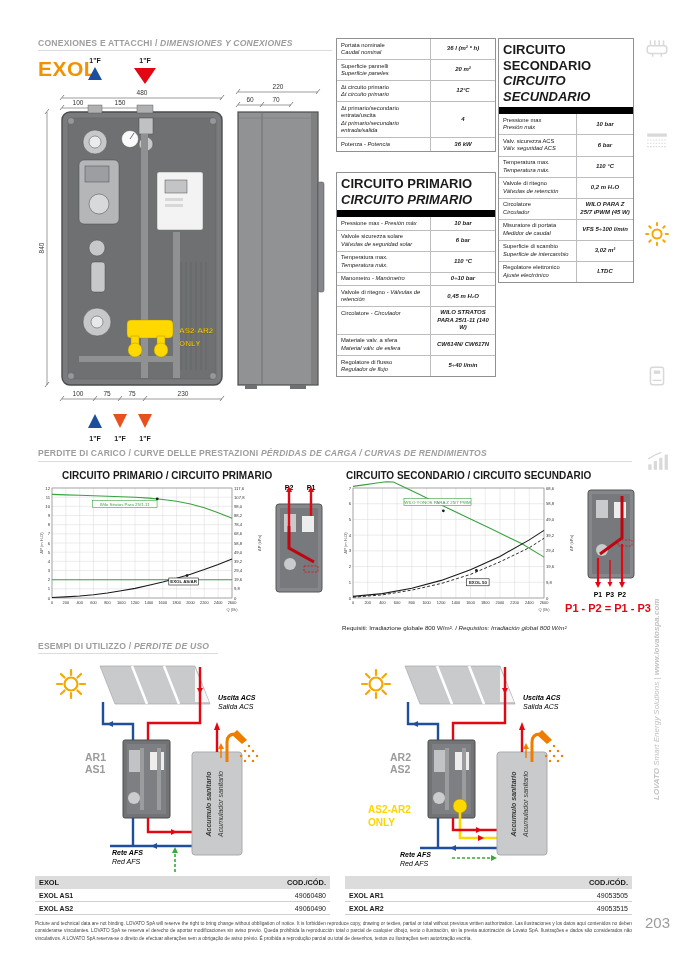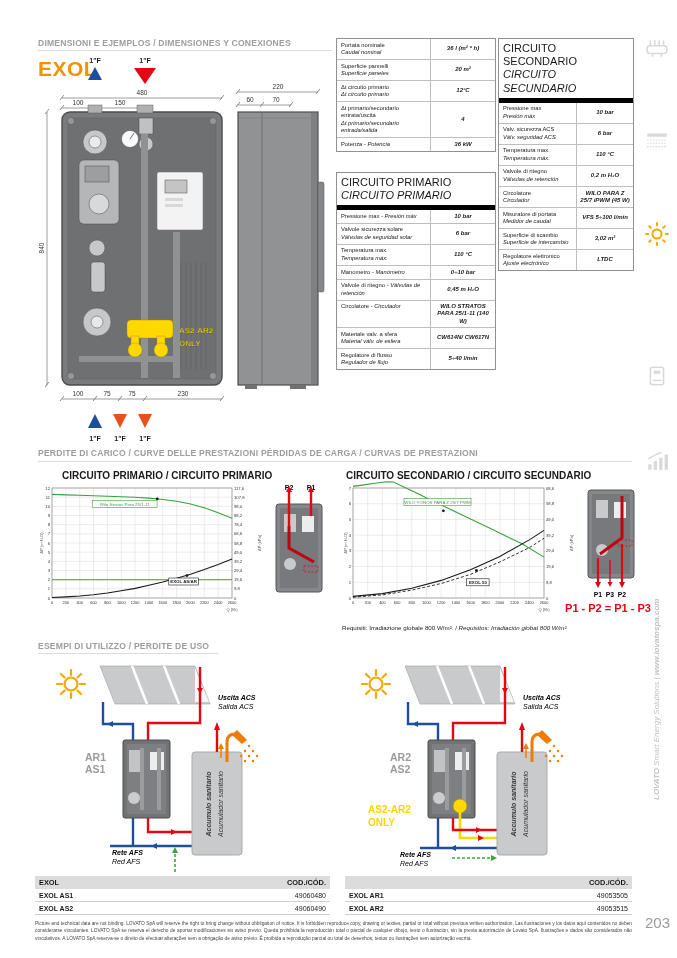--- a/index.html
+++ b/index.html
@@ -1,26 +1,26 @@
 <!DOCTYPE html>
 <html><head>
 <meta charset="utf-8">
 <style>
   html,body{margin:0;padding:0;background:#e9e9e9;}
   #page{position:relative;width:677px;height:958px;background:#fff;overflow:hidden;
         font-family:"Liberation Sans",sans-serif;color:#1a1a1a;}
   .abs{position:absolute;}
   
   .sec-title{font-size:8.6px;font-weight:bold;color:#9d9d9c;letter-spacing:.2px;white-space:nowrap;}
-  .sec-title .es{font-weight:bold;}
+  .sec-title .es{font-style:italic;font-weight:bold;}
   .sec-rule{height:1px;background:#dcdcdc;}
   .logo{font-size:21px;font-weight:bold;color:#f39200;letter-spacing:.5px;}
   
   .spec{position:absolute;background:#fff;border:1px solid #8f9193;}
-  .spec .thead{border-bottom:5px solid #000000;padding:3px 4px;font-weight:normal;font-size:11px;line-height:1.2;}
+  .spec .thead{border-bottom:7px solid #000000;padding:3px 4px;font-weight:bold;font-size:13px;line-height:1.2;}
   .spec .thead .es{font-style:italic;display:block;}
   .srow{display:flex;border-bottom:1px solid #bcbdbf;}
   .srow:last-child{border-bottom:none;}
   .slab{flex:1;padding:2.5px 4px;font-size:5.8px;line-height:1.3;border-right:1px solid #bcbdbf;}
   .slab .it{display:block;}
   .slab .es{display:block;font-style:italic;}
   .slab.inline .it,.slab.inline .es{display:inline;}
   .sval{width:60px;display:flex;align-items:center;justify-content:center;text-align:center;
         font-size:6px;font-weight:bold;font-style:italic;padding:2px;line-height:1.25;}
   .narrow .sval{width:52px;}
@@ -41,21 +41,21 @@
              font-style:italic;white-space:nowrap;}
   .side-vert .b{font-weight:bold;}
   svg text{font-family:"Liberation Sans",sans-serif;}
 </style>
 </head>
 <body>
 
 <div id="page">
 
   <div class="abs sec-title" style="left:38px;top:38px;">
-    <span>DIMENSIONI E EJEMPLOS / </span><span class="es">DIMENSIONES Y CONEXIONES</span>
+    <span>CONEXIONES E ATTACCHI / </span><span class="es">DIMENSIONES Y CONEXIONES</span>
   </div>
   <div class="abs sec-rule" style="left:38px;top:50px;width:294px;"></div>
 
   <div class="abs logo" style="left:38px;top:57px;">EXOL</div>
 
   <svg class="abs" style="left:35px;top:52px;" width="298" height="396" viewBox="0 0 298 396">
 
     <text x="60" y="11" font-size="7" font-weight="bold" text-anchor="middle" fill="#1a1a1a">1"F</text>
     <polygon points="53,28 67,28 60,15" fill="#1c4e9e"></polygon>
     <text x="110" y="11" font-size="7" font-weight="bold" text-anchor="middle" fill="#1a1a1a">1"F</text>
@@ -301,21 +301,21 @@
       <div class="srow">
         <div class="slab">
           <span class="it">Regolatore elettronico</span>
           <span class="es">Ajuste electrónico</span>
         </div>
         <div class="sval">LTDC</div>
       </div>
     </div>
 
   <div class="abs sec-title" style="left:38px;top:448px;">
-    <span>PERDITE DI CARICO / CURVE DELLE PRESTAZIONI   </span><span class="es">PÉRDIDAS DE CARGA / CURVAS DE PRESTAZIONI</span>
+    <span>PERDITE DI CARICO / CURVE DELLE PRESTAZIONI   </span><span class="es">PÉRDIDAS DE CARGA / CURVAS DE RENDIMIENTOS</span>
   </div>
   <div class="abs sec-rule" style="left:38px;top:461px;width:594px;"></div>
 
   <div class="abs chart-title" style="left:62px;top:470px;">CIRCUITO PRIMARIO / CIRCUITO PRIMARIO</div>
   <svg id="chart1" class="abs" style="left:38px;top:480px;" width="226" height="140">
       <line x1="14" y1="8" x2="14" y2="118" stroke="#d9d9d9" stroke-width="0.5"></line>
       <line x1="27.846153846153847" y1="8" x2="27.846153846153847" y2="118" stroke="#d9d9d9" stroke-width="0.5"></line>
       <line x1="41.69230769230769" y1="8" x2="41.69230769230769" y2="118" stroke="#d9d9d9" stroke-width="0.5"></line>
       <line x1="55.53846153846154" y1="8" x2="55.53846153846154" y2="118" stroke="#d9d9d9" stroke-width="0.5"></line>
       <line x1="69.38461538461539" y1="8" x2="69.38461538461539" y2="118" stroke="#d9d9d9" stroke-width="0.5"></line>

